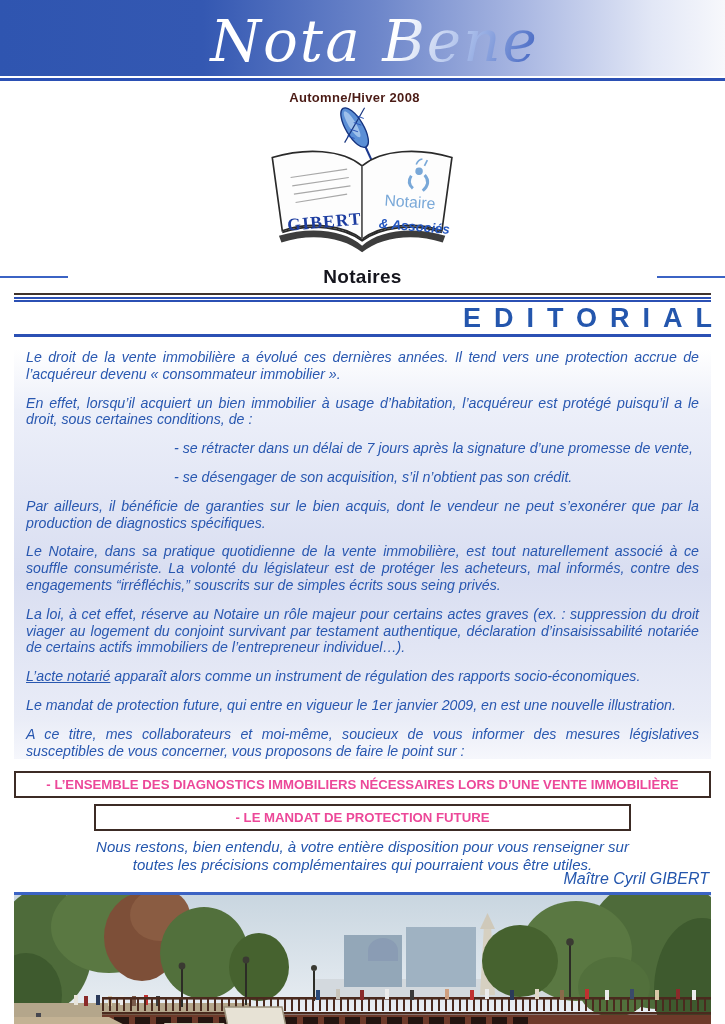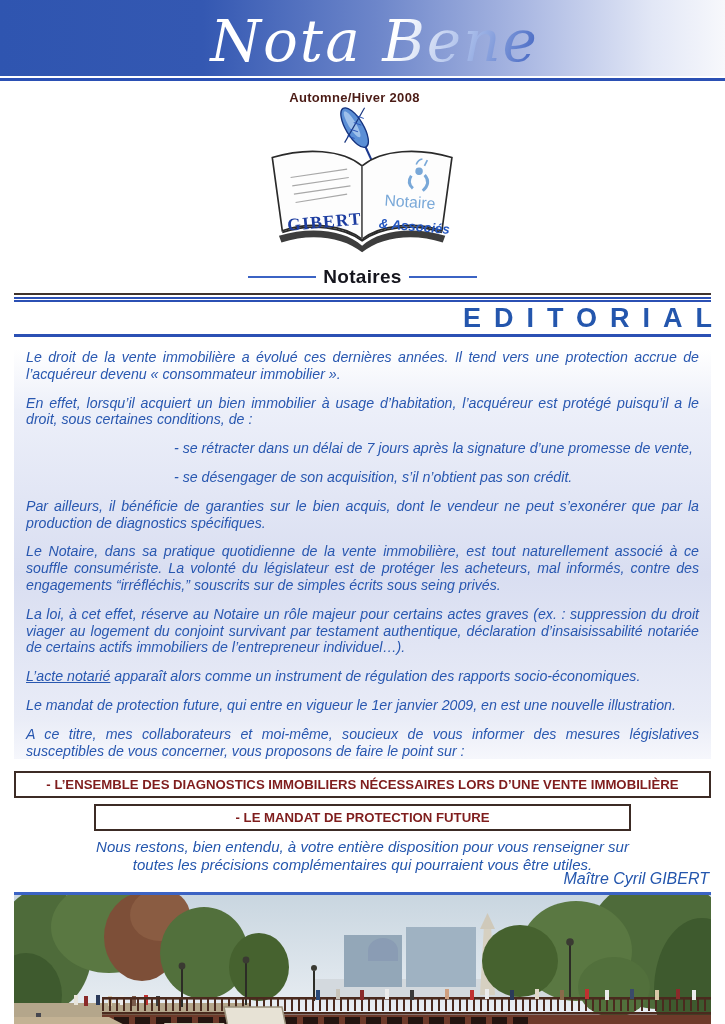--- a/index.html
+++ b/index.html
@@ -20,21 +20,21 @@
     background:linear-gradient(110deg,#ffffff 0%,#ffffff 55%,#a9bdea 75%,#4466c2 95%);
     -webkit-background-clip:text; background-clip:text; -webkit-text-fill-color:transparent;
     padding:0 10px; transform:translateX(12px);
   }
   .masthead-rule{height:3px;background:#2b50b4;}
   .issue-row{ text-align:center; padding:7px 16px 0 0; }
   .issue-label{ font-weight:bold; font-size:13px; color:#4b1b15; letter-spacing:0.3px;}
   
   .logo-wrap{ text-align:center; margin-top:0px; height:158px;}
   .logo-wrap svg{ height:158px; }
-  .notaires-row{ display:flex; align-items:center; justify-content:center; margin-top:2px; height:22px;}
+  .notaires-row{ display:flex; align-items:center; justify-content:space-between; margin-top:2px; height:22px;}
   .notaires-dash{ width:68px; height:2px; background:#3b63c4; }
   .notaires-label{ font-weight:bold; font-size:19px; color:#15151d; padding:0 7px; letter-spacing:0.3px;}
   
   .sep{ margin:5px 14px 0; }
   .sep-dark{ height:2px; background:#3e322b; margin-bottom:2px;}
   .sep-blue1{ height:2px; background:#2b50b4; margin-bottom:1px;}
   .sep-blue2{ height:2px; background:#2b50b4;}
   .editorial-title{
     text-align:right; color:#2456ad; font-weight:bold; font-size:27px;
     letter-spacing:13px; padding:1px 0 1px 13px; line-height:30px;
@@ -46,21 +46,21 @@
     line-height:16.8px; text-align:justify;
     background:linear-gradient(180deg,#ffffff 0%,#eceff9 15%,#d9def1 55%,#e9ecf7 90%,#f6f7fc 100%);
   }
   .editorial-body p{ margin:12px; }
   .editorial-body p.indent{ padding-left:148px; text-align:left; }
   .u-prefix{ text-decoration:underline; }
   
   .boxes{ margin:7px 14px 0; }
   .notice-box{
     border:2px solid #3c2b25; background:#ffffff; text-align:center;
-    font-weight:bold; font-size:13.2px; color:#7f1d1d; padding:4px 2px; line-height:15px;
+    font-weight:bold; font-size:13.2px; color:#ec4899; padding:4px 2px; line-height:15px;
   }
   .notice-box.box2{ width:76%; margin:6px auto 0; }
   
   .closing{ margin-top:7px; text-align:center; color:#2456ad; font-style:italic;
     font-size:15px; line-height:18px;}
   .signature{ text-align:right; margin:-4px 16px 0; font-style:italic; font-size:16px; color:#2456ad;}
   
   .photo{ margin:4px 14px 0; height:209px; border-top:3px solid #3b63c4; }
   .photo svg{ display:block; width:100%; height:100%; }
   

